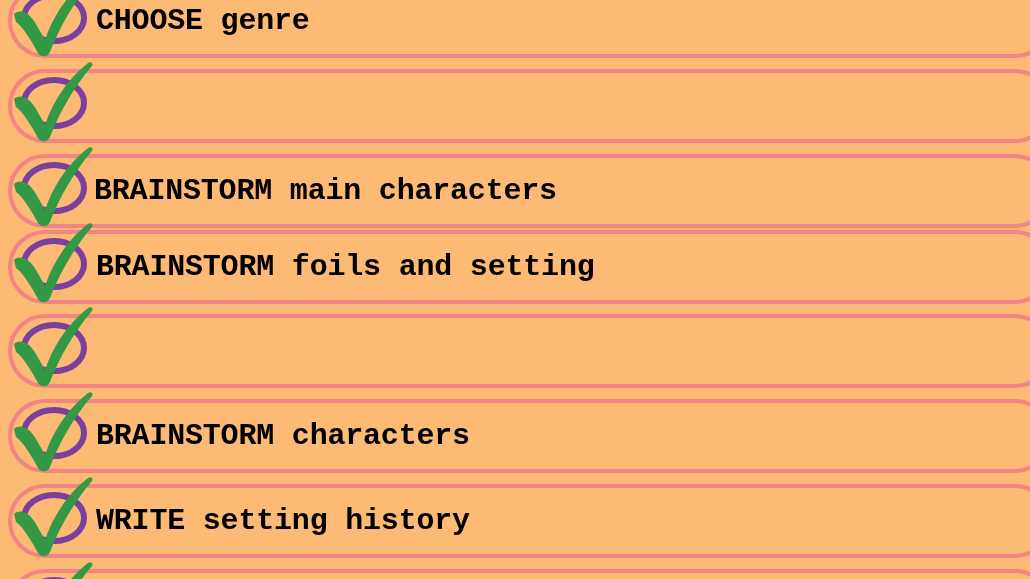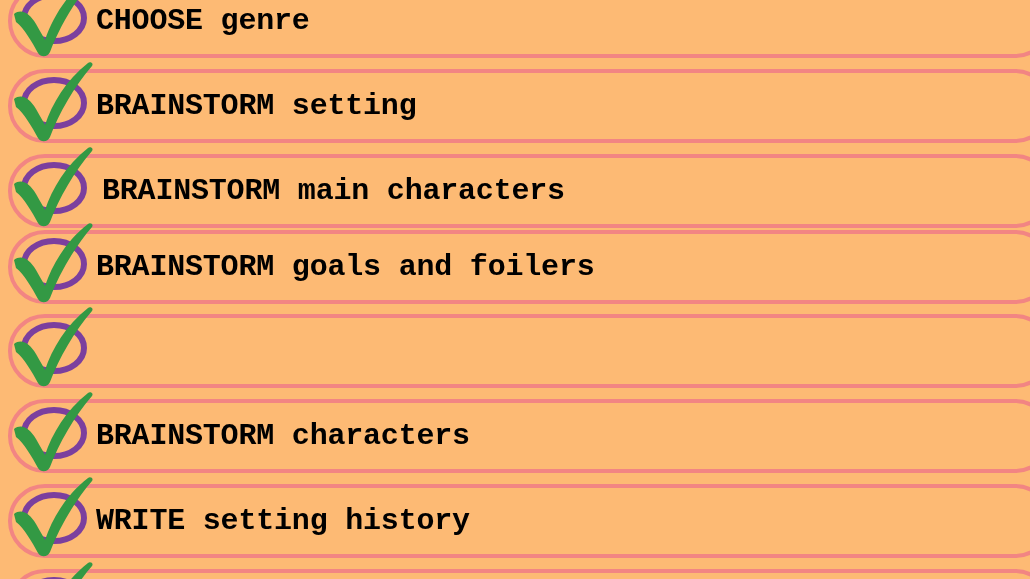--- a/index.html
+++ b/index.html
@@ -44,21 +44,21 @@
     top:0;
     height:74px;
     display:flex;
     align-items:center;
     font-size:30px;
     font-weight:bold;
     color:#000000;
     letter-spacing:-0.2px;
     white-space:nowrap;
   }
-  .row.indent .row-label { left:94px; }
+  .row.indent .row-label { left:86px; }
 
   
   .check {
     position:absolute;
     left:-4px;
     top:-22px;
     width:104px;
     height:104px;
     overflow:visible;
   }
@@ -95,21 +95,20 @@
              C 18 46, 26 52, 32 62
              C 36 69, 39 74, 41 78
              C 48 57, 62 33, 84 16
              C 86 14, 90 16, 88 19
              C 70 40, 55 66, 46 90
              C 44 95, 37 96, 34 91
              C 28 80, 20 66, 12 60
              Z" fill="#339944"></path>
   </svg>
       </div>
-      <div class="row-label">BRAINSTORM setting</div>
     </div>
     <div class="row indent" style="top: 154px; --pill: #f28583;">
       <div class="row-pill"></div>
       <div class="check">
   <svg viewBox="0 0 104 104" xmlns="http://www.w3.org/2000/svg">
     <ellipse cx="50" cy="56" rx="30" ry="23" fill="none" stroke="#7b3f9e" stroke-width="6"></ellipse>
     <path d="M10 52
              C 18 46, 26 52, 32 62
              C 36 69, 39 74, 41 78
              C 48 57, 62 33, 84 16
@@ -131,21 +130,21 @@
              C 18 46, 26 52, 32 62
              C 36 69, 39 74, 41 78
              C 48 57, 62 33, 84 16
              C 86 14, 90 16, 88 19
              C 70 40, 55 66, 46 90
              C 44 95, 37 96, 34 91
              C 28 80, 20 66, 12 60
              Z" fill="#339944"></path>
   </svg>
       </div>
-      <div class="row-label">BRAINSTORM goals and foilers</div>
+      <div class="row-label">BRAINSTORM foils and setting</div>
     </div>
     <div class="row" style="top: 314px; --pill: #f28583;">
       <div class="row-pill"></div>
       <div class="check">
   <svg viewBox="0 0 104 104" xmlns="http://www.w3.org/2000/svg">
     <ellipse cx="50" cy="56" rx="30" ry="23" fill="none" stroke="#7b3f9e" stroke-width="6"></ellipse>
     <path d="M10 52
              C 18 46, 26 52, 32 62
              C 36 69, 39 74, 41 78
              C 48 57, 62 33, 84 16

